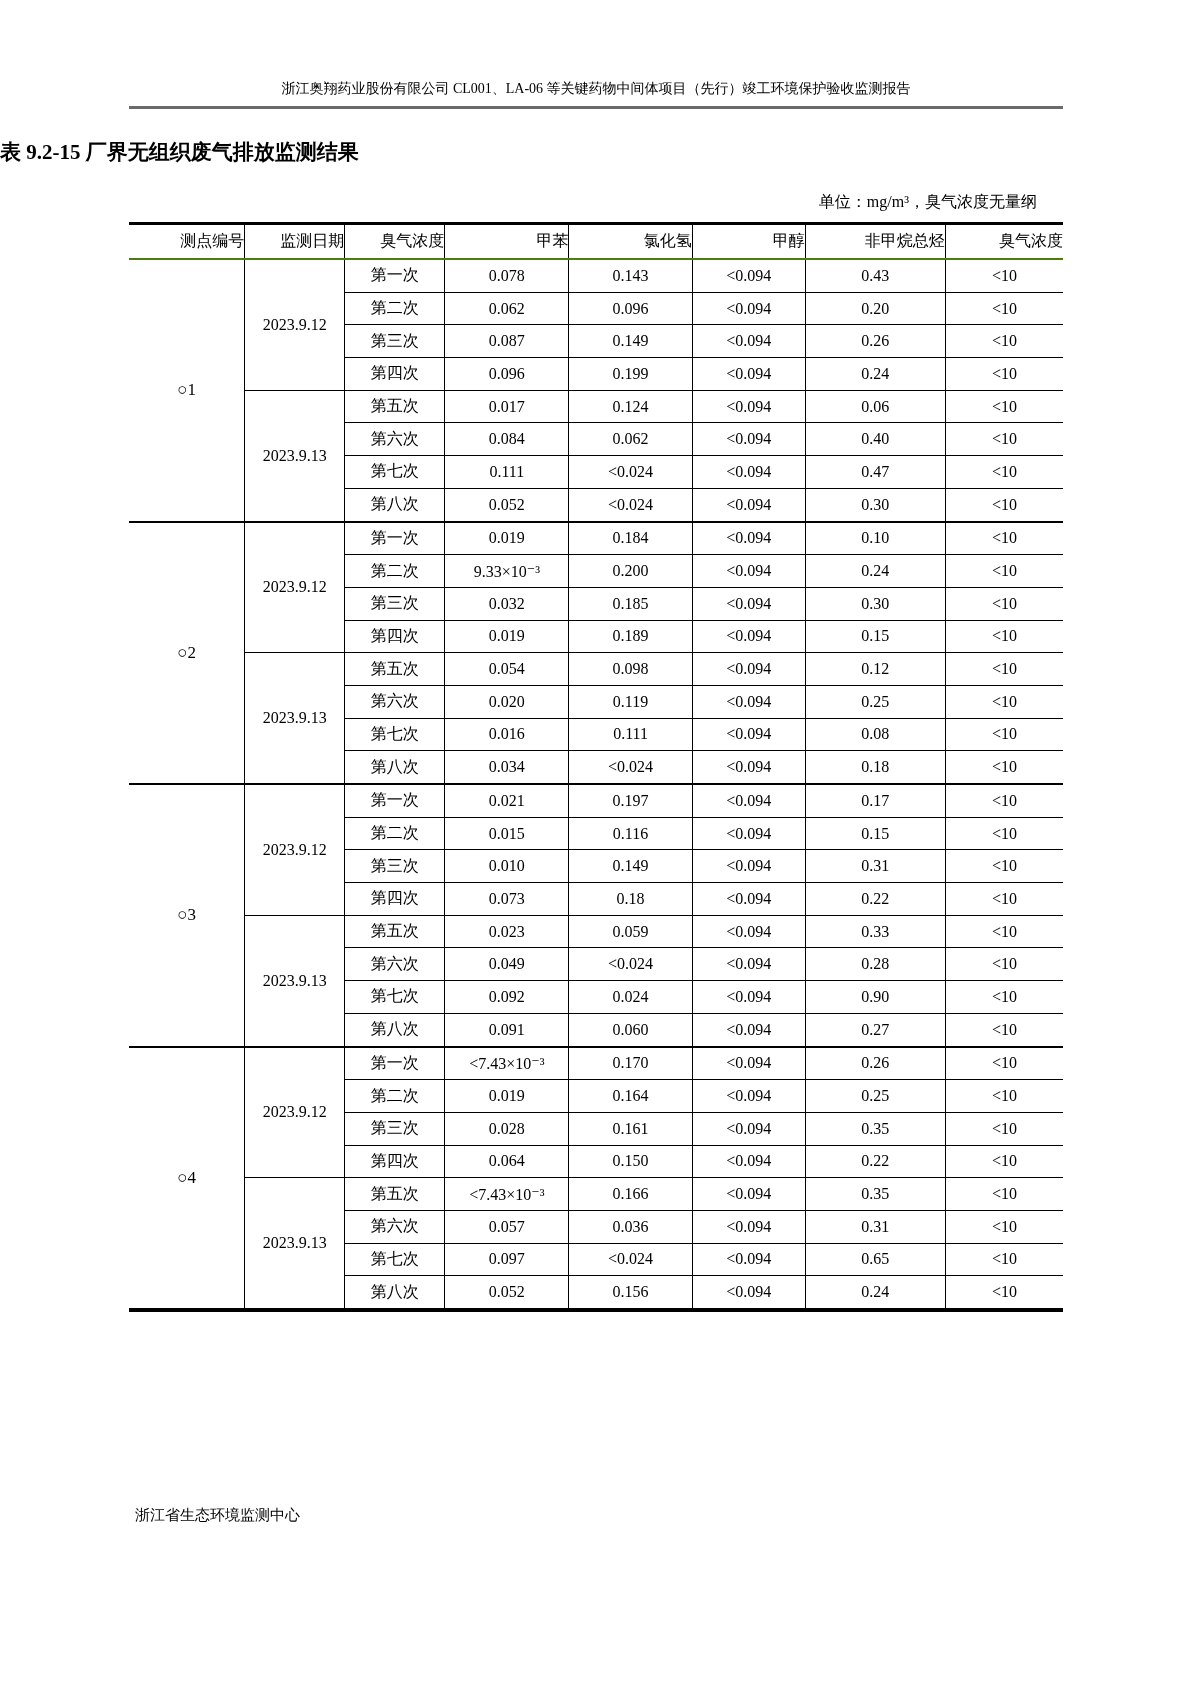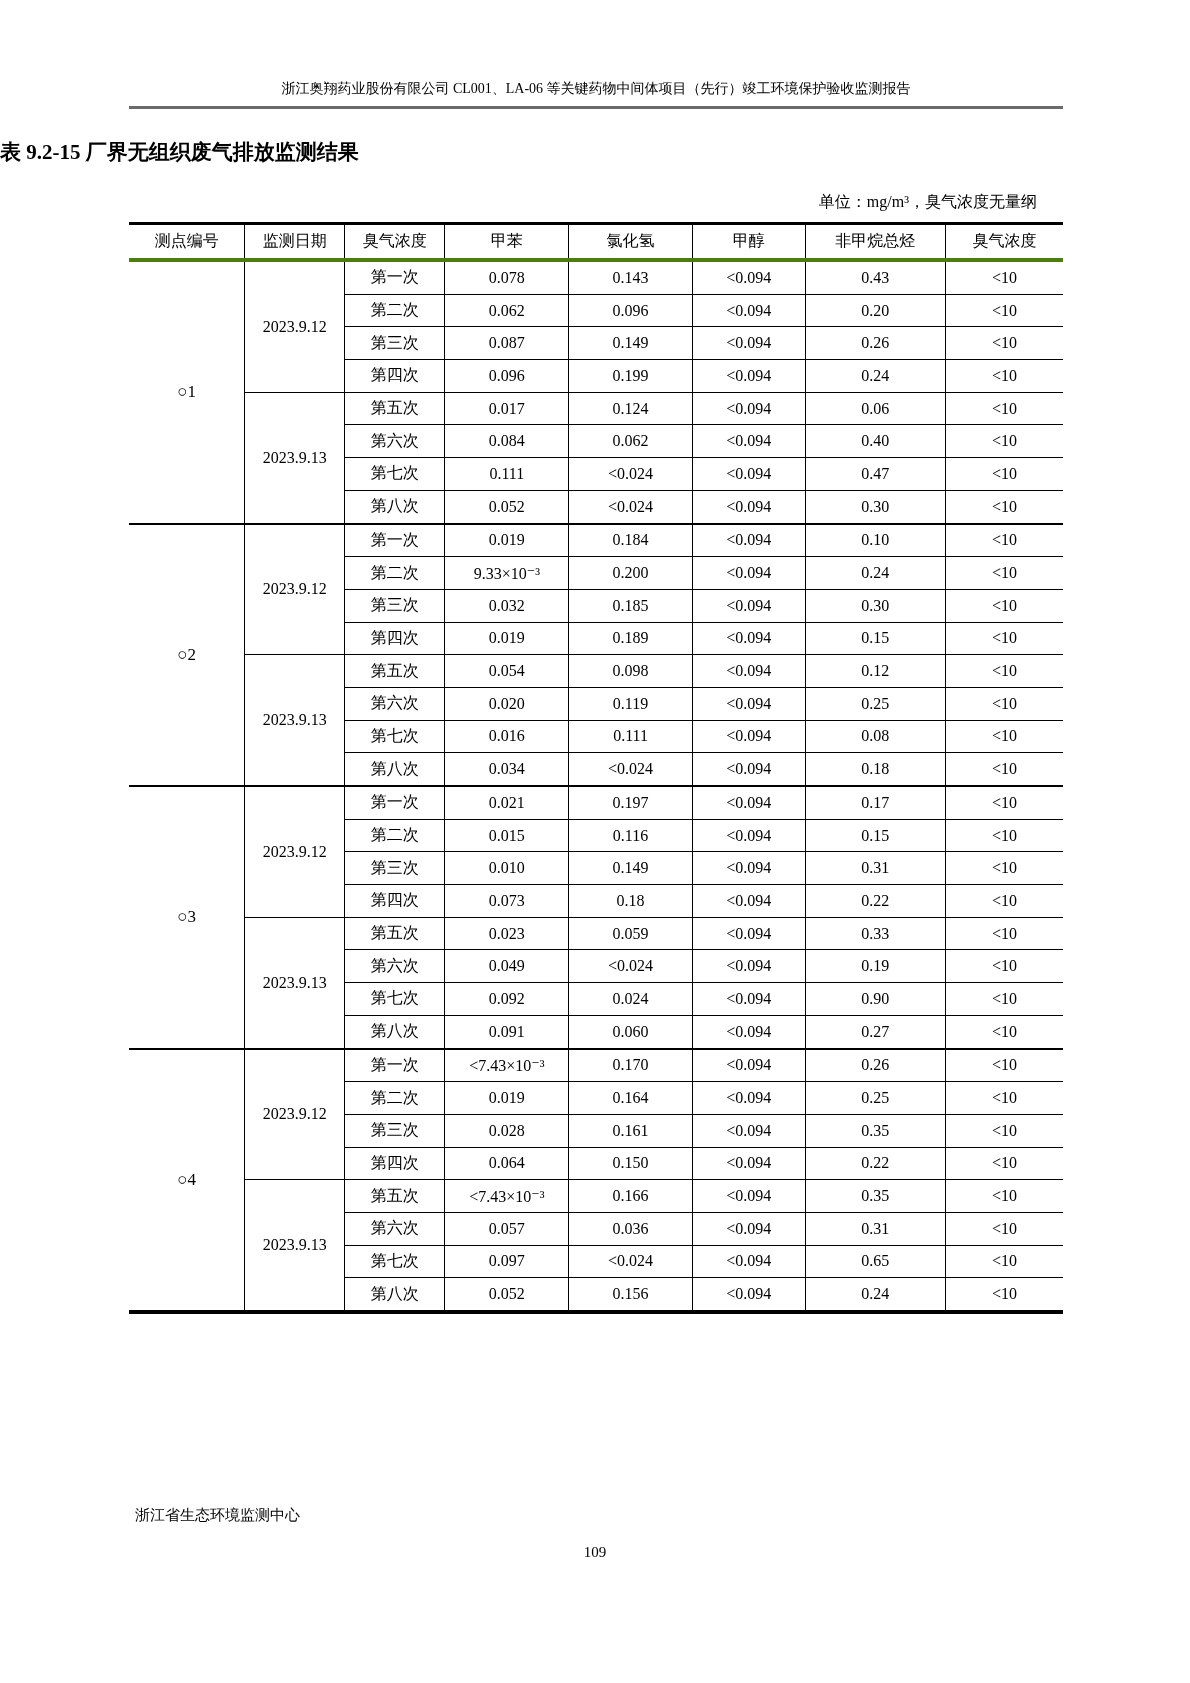--- a/index.html
+++ b/index.html
@@ -34,22 +34,22 @@
   }
   table.monitor col.c0 { width:12.4%; }
   table.monitor col.c1 { width:10.7%; }
   table.monitor col.c2 { width:10.7%; }
   table.monitor col.c3 { width:13.3%; }
   table.monitor col.c4 { width:13.2%; }
   table.monitor col.c5 { width:12.1%; }
   table.monitor col.c6 { width:15.0%; }
   table.monitor col.c7 { width:12.6%; }
   table.monitor th {
-    font-weight:normal; height:33px; text-align:center; vertical-align:middle;
-    border:1px solid #000; border-top:none; border-bottom:4px solid #4d7c0f;
+    font-weight:normal; height:33px; text-align:right; vertical-align:middle;
+    border:1px solid #000; border-top:none; border-bottom:2px solid #4d7c0f;
     padding:0;
   }
   table.monitor td {
     height:31.7px; text-align:center; vertical-align:middle;
     border:1px solid #000; padding:0;
   }
   table.monitor th:first-child, table.monitor td.c-point { border-left:none; }
   table.monitor th:last-child,  table.monitor td:last-child { border-right:none; }
   table.monitor tr.sec-start td { border-top:2px solid #000; }
   td.c-point { font-size:17px; }
@@ -275,21 +275,21 @@
         <td>0.059</td>
         <td>&lt;0.094</td>
         <td>0.33</td>
         <td>&lt;10</td>
       </tr>
       <tr>
         <td>第六次</td>
         <td>0.049</td>
         <td>&lt;0.024</td>
         <td>&lt;0.094</td>
-        <td>0.19</td>
+        <td>0.28</td>
         <td>&lt;10</td>
       </tr>
       <tr>
         <td>第七次</td>
         <td>0.092</td>
         <td>0.024</td>
         <td>&lt;0.094</td>
         <td>0.90</td>
         <td>&lt;10</td>
       </tr>
@@ -366,15 +366,14 @@
         <td>0.052</td>
         <td>0.156</td>
         <td>&lt;0.094</td>
         <td>0.24</td>
         <td>&lt;10</td>
       </tr>
     </tbody>
   </table>
 
   <div class="footer-org">浙江省生态环境监测中心</div>
-  <div class="footer-pagenum">109</div>
 
 </div>
 
 </body></html>

